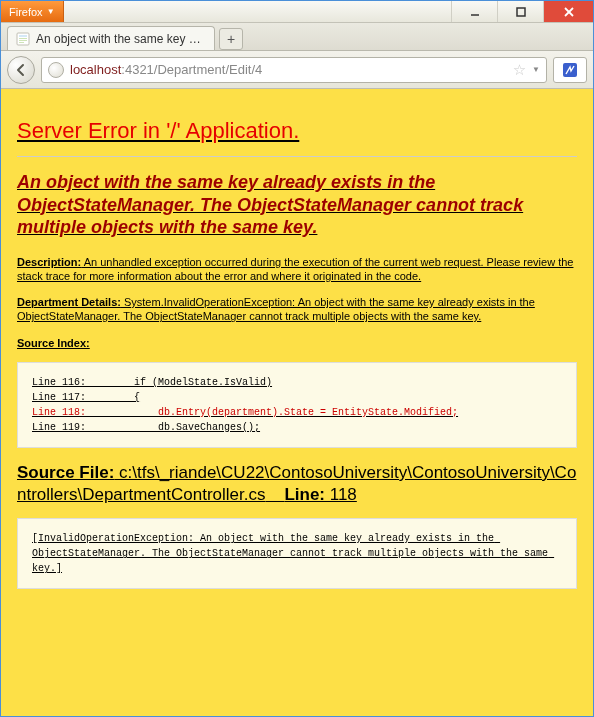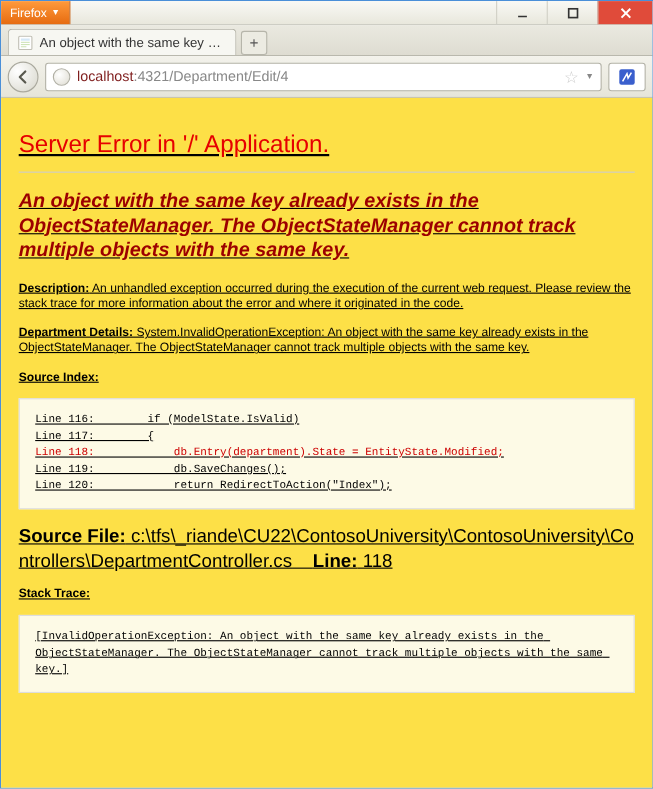--- a/index.html
+++ b/index.html
@@ -272,28 +272,25 @@
     </div>
 
     <div class="para">
       <b>Department Details:</b><span> System.InvalidOperationException: An object with the same key already exists in the ObjectStateManager. The ObjectStateManager cannot track multiple objects with the same key.</span>
     </div>
 
     <div class="para">
       <b>Source Index:</b>
     </div>
 
-    <div class="codebox" id="codebox"><div>Line 116:        if (ModelState.IsValid)</div><div>Line 117:        {</div><div class="errline">Line 118:            db.Entry(department).State = EntityState.Modified;</div><div>Line 119:            db.SaveChanges();</div><div>Line 120:            return RedirectToAction("Index");</div></div>
+    <div class="codebox" id="codebox"><div>Line 116:        if (ModelState.IsValid)</div><div>Line 117:        {</div><div class="errline">Line 118:            db.Entry(department).State = EntityState.Modified;</div><div>Line 119:            db.SaveChanges();</div></div>
 
     <div class="srcfile">
       <b>Source File:</b><span> c:\tfs\_riande\CU22\ContosoUniversity\ContosoUniversity\Controllers\DepartmentController.cs</span>
       &nbsp;&nbsp;
       <b>Line:</b><span> 118</span>
     </div>
 
-    <div class="para">
-      <b>Stack Trace:</b>
-    </div>
 
     <div class="codebox"><span>[InvalidOperationException: An object with the same key already exists in the ObjectStateManager. The ObjectStateManager cannot track multiple objects with the same key.]</span></div>
   </div>
 
 </div>
 
 </body></html>

